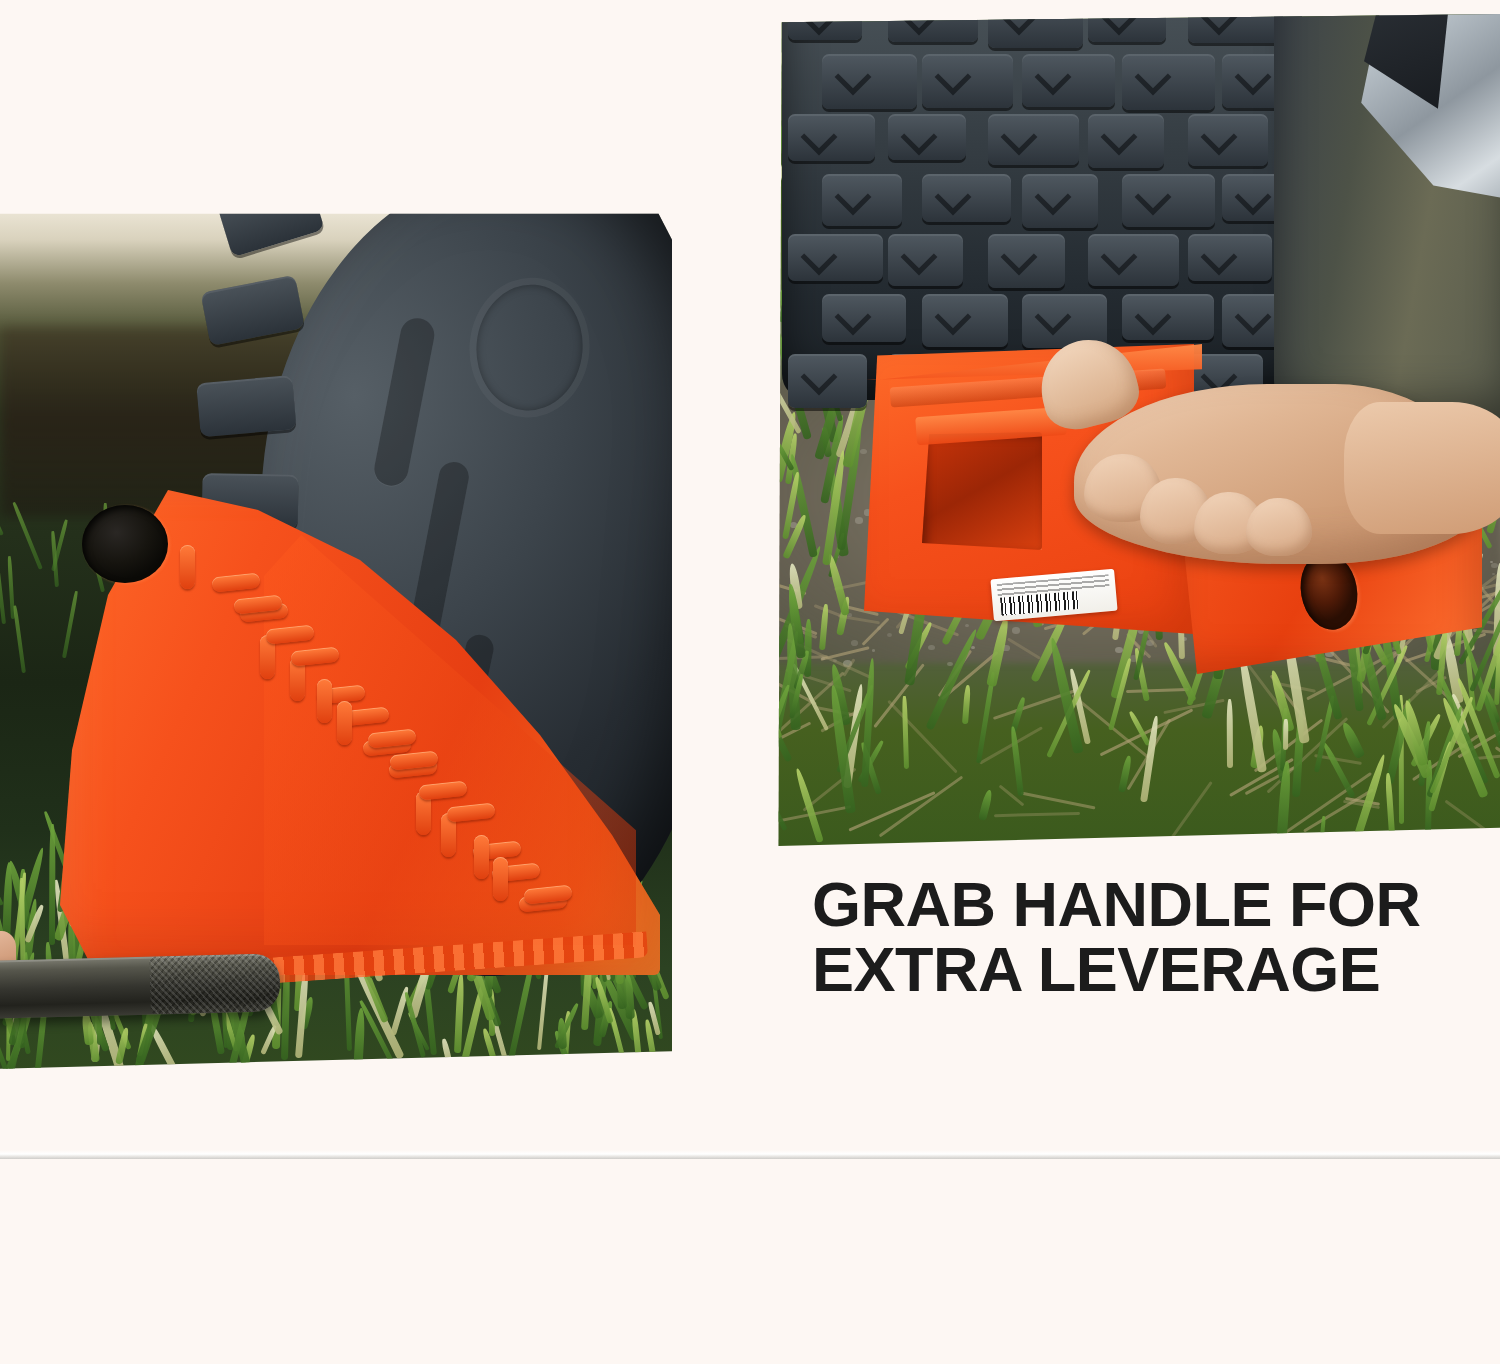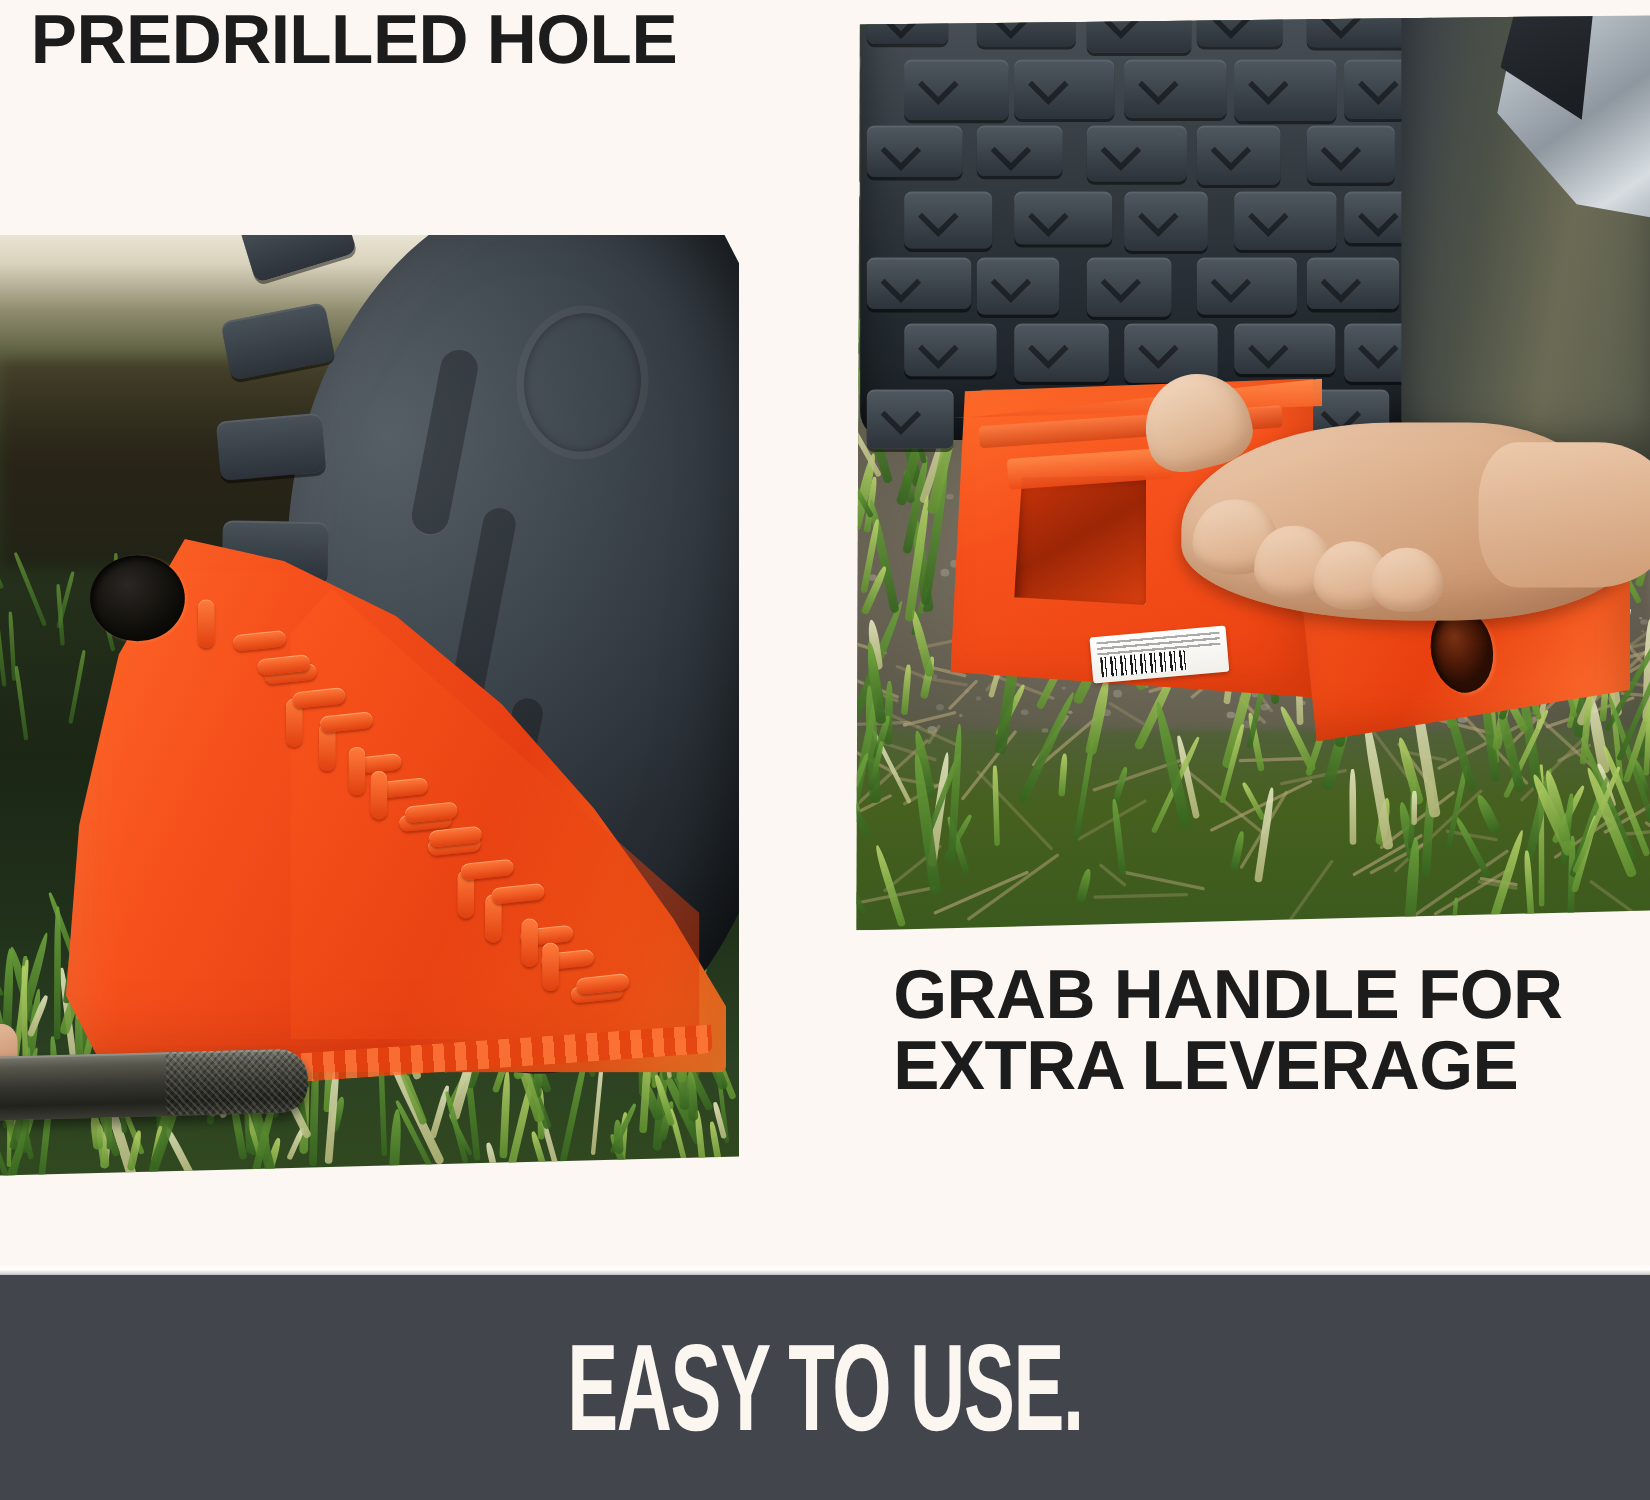--- a/index.html
+++ b/index.html
@@ -321,21 +321,20 @@
     transform-origin:center;
     white-space:nowrap;
   }
 </style>
 </head>
 <body>
 
 <div class="page">
 
   <div class="headline-left">
-    <span>PREDRILLED HOLE</span>
   </div>
 
   <div class="photo" id="photo-left">
     <div class="scene">
       <div class="bg-ground-l"></div>
       <div class="dirt-band"></div>
 
       <div id="grass-left">
           <div class="grass-blade" style="left:0px;top:670px;width:4px;height:30px;transform:rotate(-27.5deg)"></div>
           <div class="grass-blade" style="left:440.7110767861741px;top:602.4919976344108px;width:7.837121794958875px;height:106.62931162596578px;transform:rotate(-9.593223145739103deg)"></div>
@@ -1304,17 +1303,14 @@
       </div>
     </div>
   </div>
 
   <div class="headline-right">
     <span>GRAB HANDLE FOR</span>
     <span class="l2">EXTRA LEVERAGE</span>
   </div>
 
   <div class="hairline"></div>
-  <div class="banner">
-    <div class="banner-text">EASY TO USE.</div>
-  </div>
 
 </div>
 
 </body></html>

